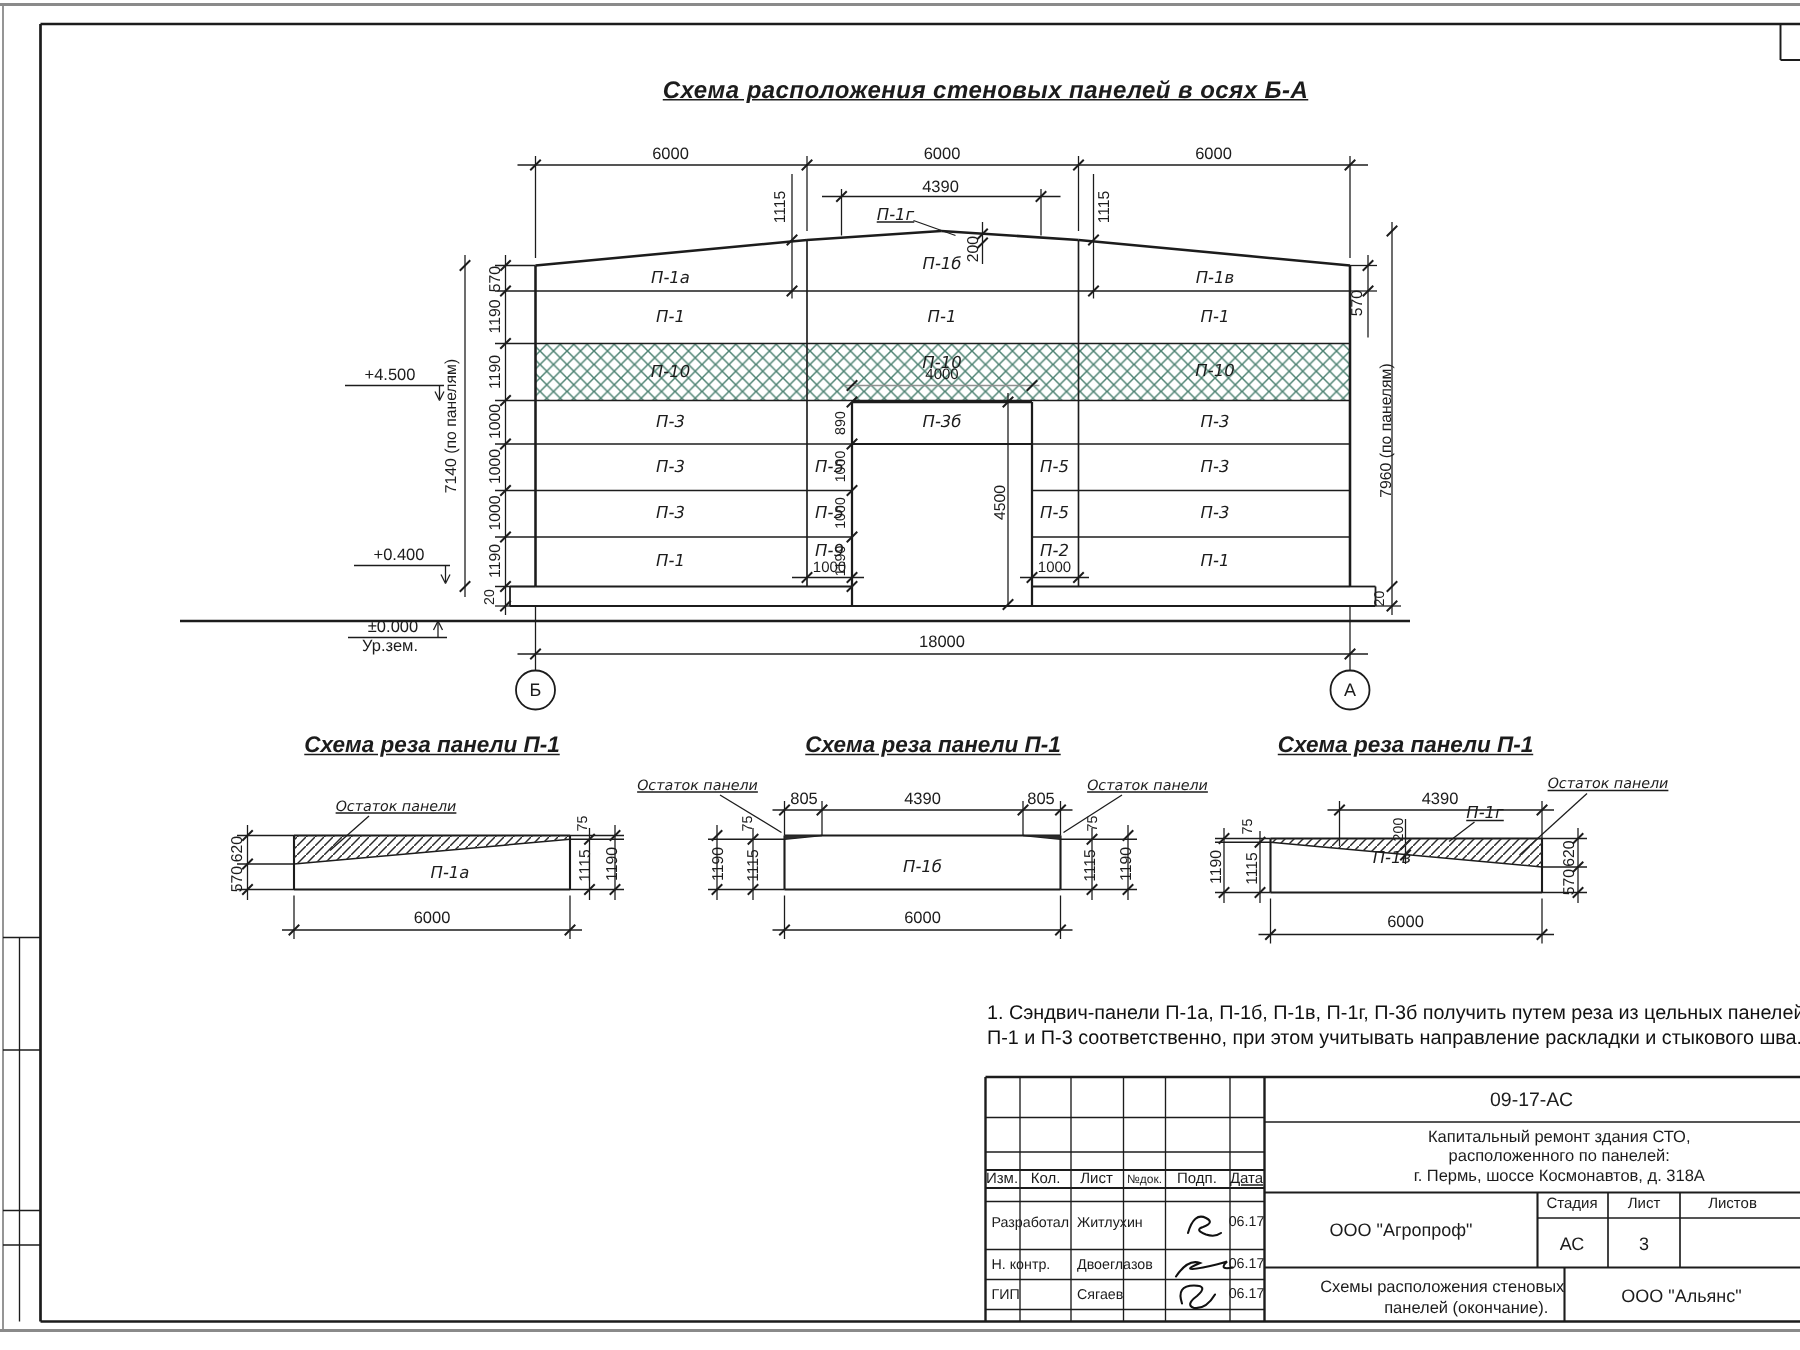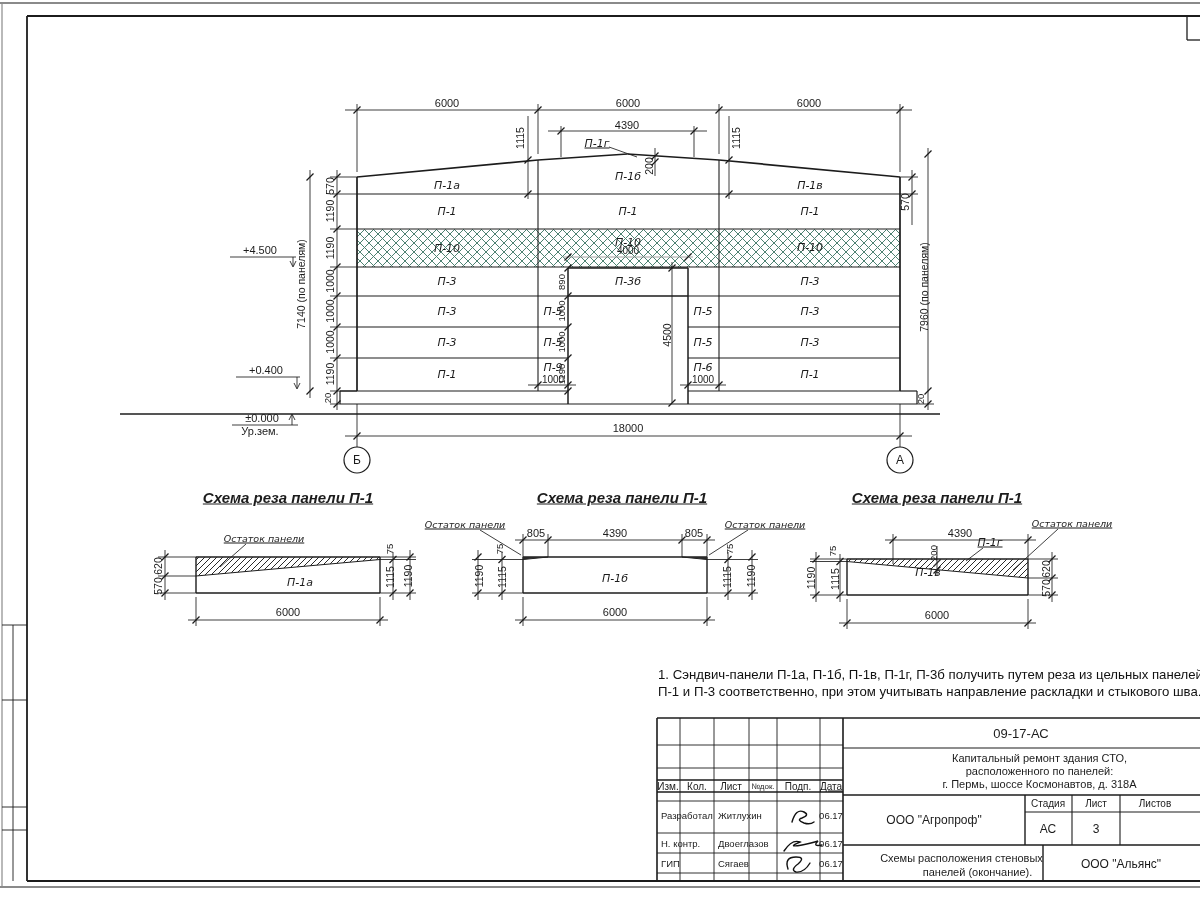--- a/index.html
+++ b/index.html
@@ -302,20 +302,21 @@
       <polygon points="682,557 707,557 707,559.5" fill="#2a2a2a"></polygon>
       <polygon points="847,559 1028,559 1028,578 847,561.5" fill="url(#dh)"></polygon>
       <circle cx="357" cy="460" r="13" fill="none" stroke="#1c1c1c" stroke-width="1.2"></circle>
       <circle cx="900" cy="460" r="13" fill="none" stroke="#1c1c1c" stroke-width="1.2"></circle>
       <path d="M792 822 q4 -14 12 -10 q6 3 -2 6 q-6 2 2 5 q6 2 10 -1" fill="none" stroke="#111" stroke-width="1.4" stroke-linecap="round"></path>
       <path d="M784 851 q8 -12 16 -9 q-14 6 2 3 q10 -2 16 -4 q-6 6 4 4" fill="none" stroke="#111" stroke-width="1.4" stroke-linecap="round"></path>
       <path d="M788 869 q-4 -12 8 -12 q10 0 2 7 q-8 6 -2 8 q8 1 14 -9" fill="none" stroke="#111" stroke-width="1.4" stroke-linecap="round"></path>
     </svg>
 
   <div id="labels-layer">
+      <div class="lbl c-h1" style="left: 657px; top: 61px;">Схема расположения стеновых панелей в осях Б-А</div>
       <div class="lbl c-dim" style="left: 447px; top: 103px;">6000</div>
       <div class="lbl c-dim" style="left: 628px; top: 103px;">6000</div>
       <div class="lbl c-dim" style="left: 809px; top: 103px;">6000</div>
       <div class="lbl c-dim" style="left: 627px; top: 125px;">4390</div>
       <div class="lbl c-pnlu" style="left: 597px; top: 143px;">П-1г</div>
       <div class="lbl c-dimr rot" style="left: 520px; top: 138px;">1115</div>
       <div class="lbl c-dimr rot" style="left: 736px; top: 138px;">1115</div>
       <div class="lbl c-dimr rot" style="left: 649px; top: 166px;">200</div>
       <div class="lbl c-dimr rot" style="left: 330px; top: 186px;">570</div>
       <div class="lbl c-dimr rot" style="left: 330px; top: 211px;">1190</div>
@@ -352,21 +353,21 @@
       <div class="lbl c-pnl" style="left: 447px; top: 311px;">П-3</div>
       <div class="lbl c-pnl" style="left: 553px; top: 311px;">П-5</div>
       <div class="lbl c-pnl" style="left: 703px; top: 311px;">П-5</div>
       <div class="lbl c-pnl" style="left: 810px; top: 311px;">П-3</div>
       <div class="lbl c-pnl" style="left: 447px; top: 342px;">П-3</div>
       <div class="lbl c-pnl" style="left: 553px; top: 342px;">П-5</div>
       <div class="lbl c-pnl" style="left: 703px; top: 342px;">П-5</div>
       <div class="lbl c-pnl" style="left: 810px; top: 342px;">П-3</div>
       <div class="lbl c-pnl" style="left: 447px; top: 374px;">П-1</div>
       <div class="lbl c-pnl" style="left: 553px; top: 367px;">П-9</div>
-      <div class="lbl c-pnl" style="left: 703px; top: 367px;">П-6</div>
+      <div class="lbl c-pnl" style="left: 703px; top: 367px;">П-2</div>
       <div class="lbl c-pnl" style="left: 810px; top: 374px;">П-1</div>
       <div class="lbl c-dims" style="left: 553px; top: 379px;">1000</div>
       <div class="lbl c-dims" style="left: 703px; top: 379px;">1000</div>
       <div class="lbl c-dimrs rot" style="left: 561px; top: 282px;">890</div>
       <div class="lbl c-dimrs rot" style="left: 561px; top: 311px;">1000</div>
       <div class="lbl c-dimrs rot" style="left: 561px; top: 342px;">1000</div>
       <div class="lbl c-dimrs rot" style="left: 561px; top: 374px;">1190</div>
       <div class="lbl c-dimr rot" style="left: 667px; top: 335px;">4500</div>
       <div class="lbl c-h2" style="left: 288px; top: 497px;">Схема реза панели П-1</div>
       <div class="lbl c-ost" style="left: 264px; top: 538px;">Остаток панели</div>

